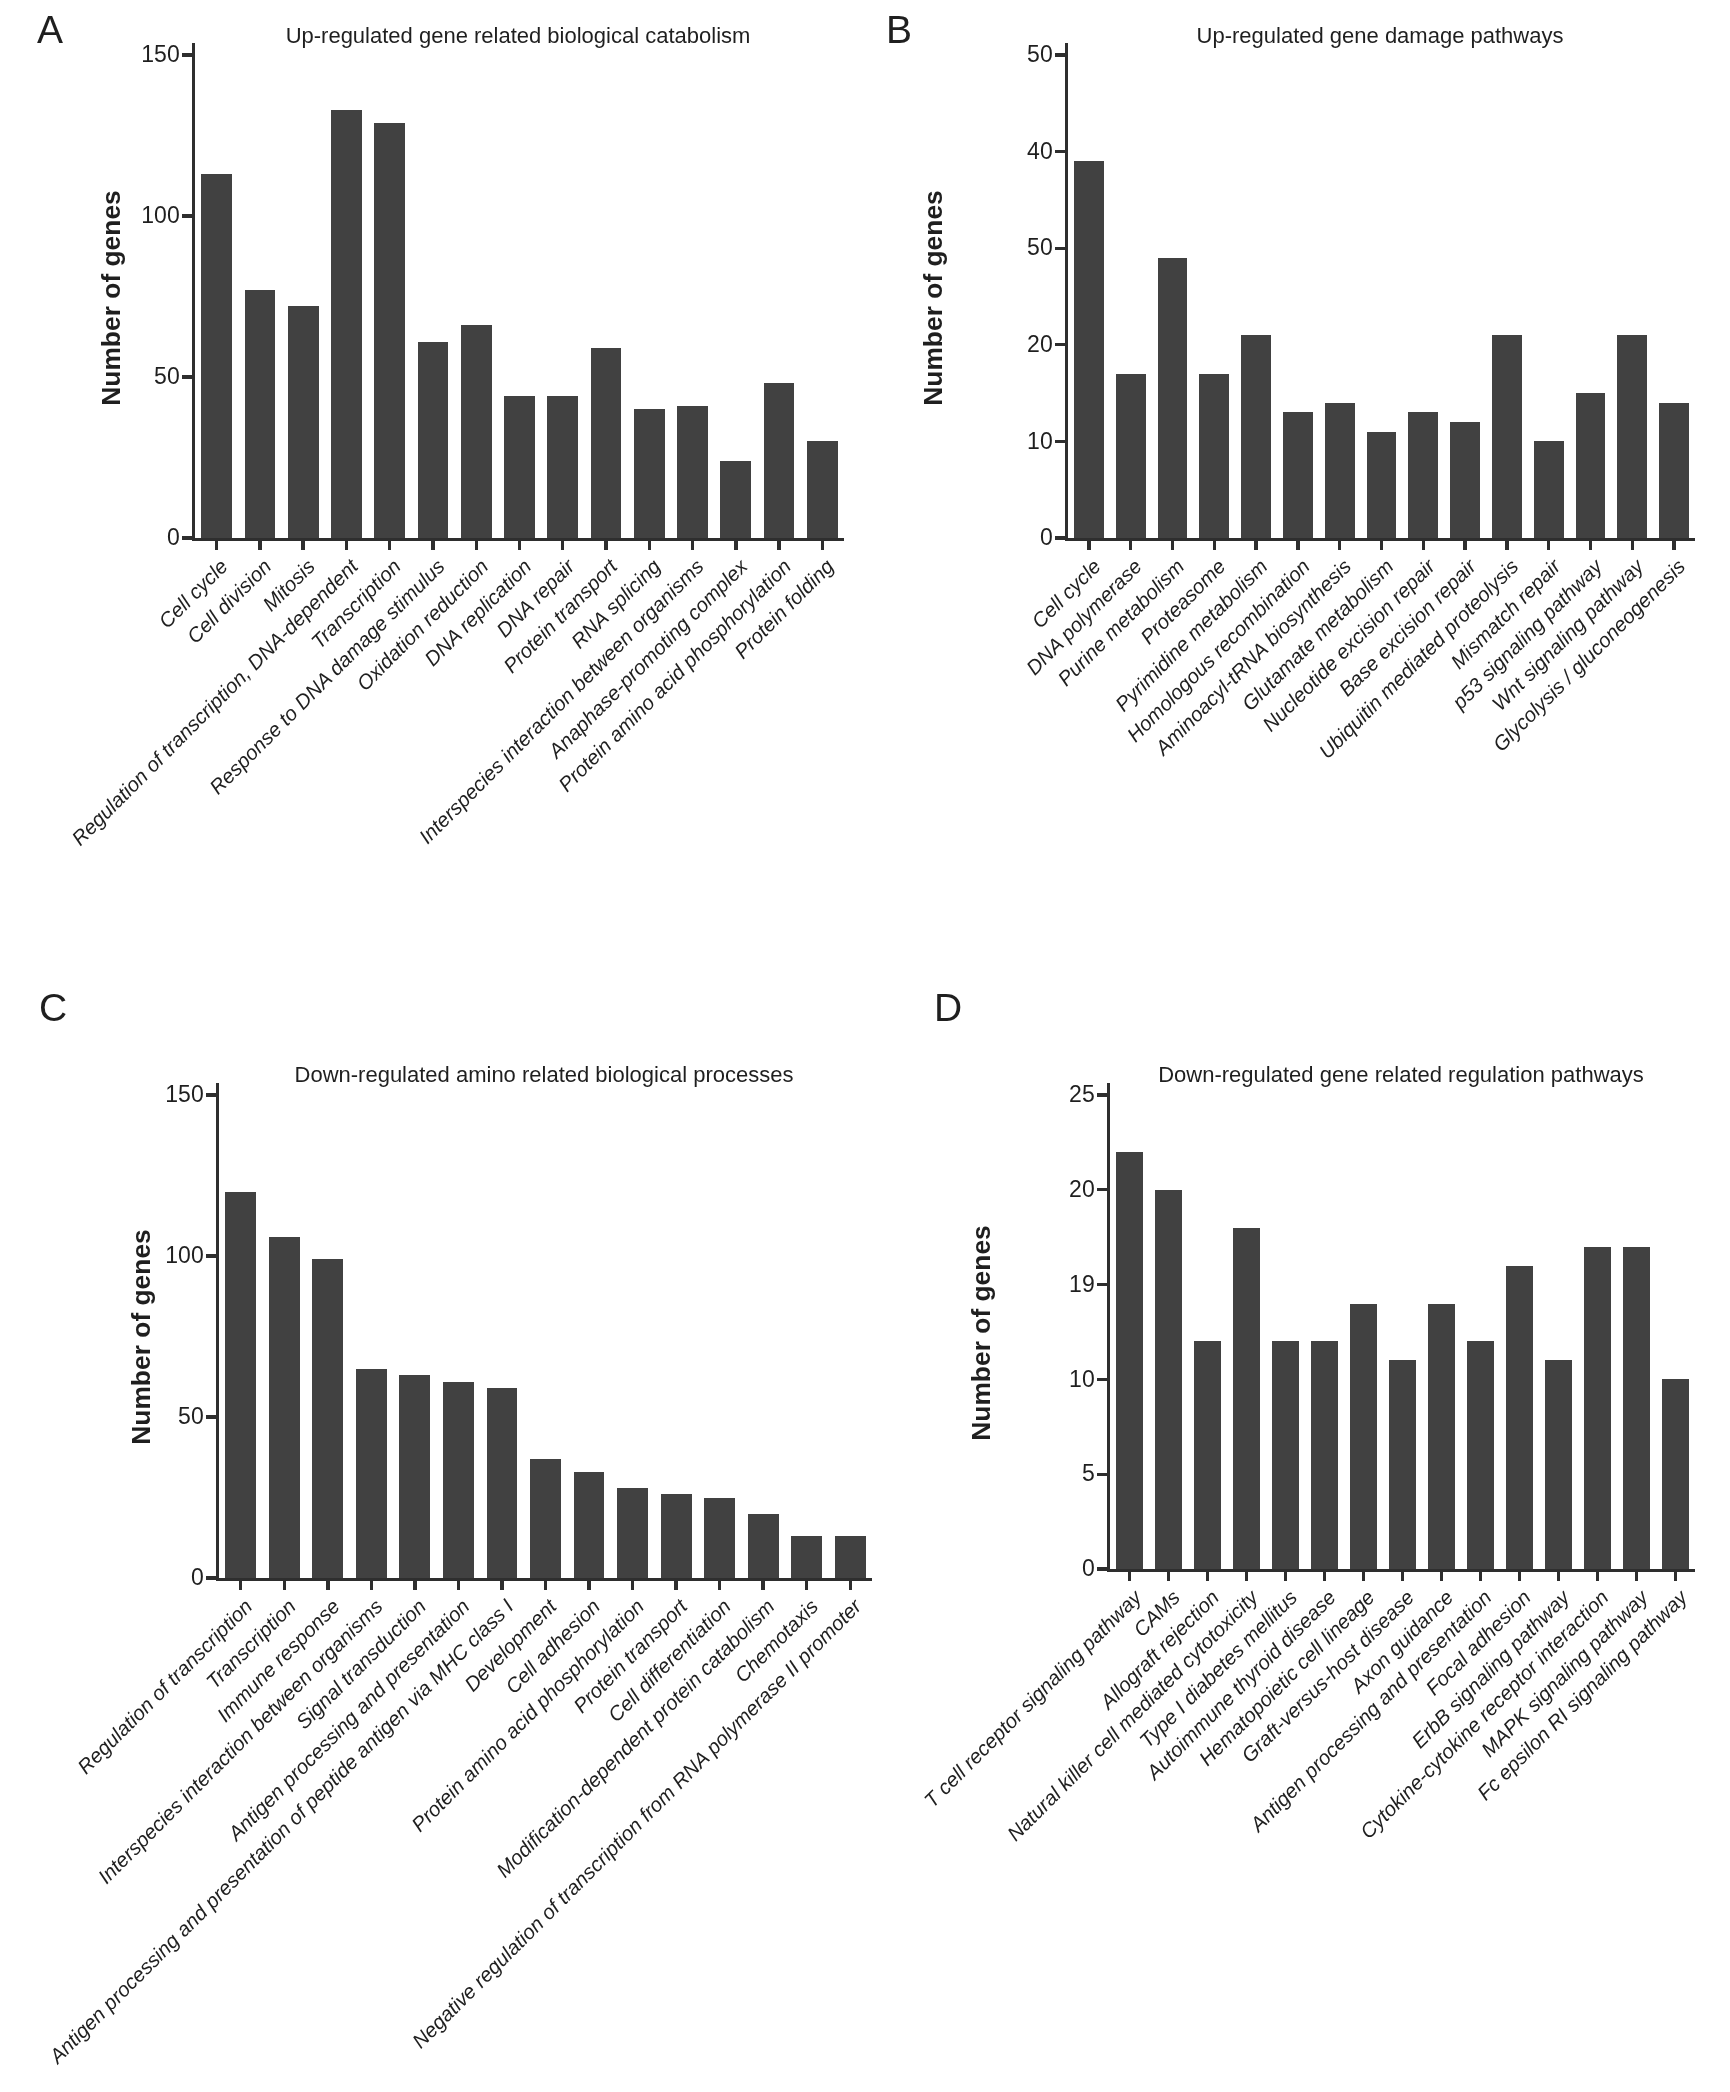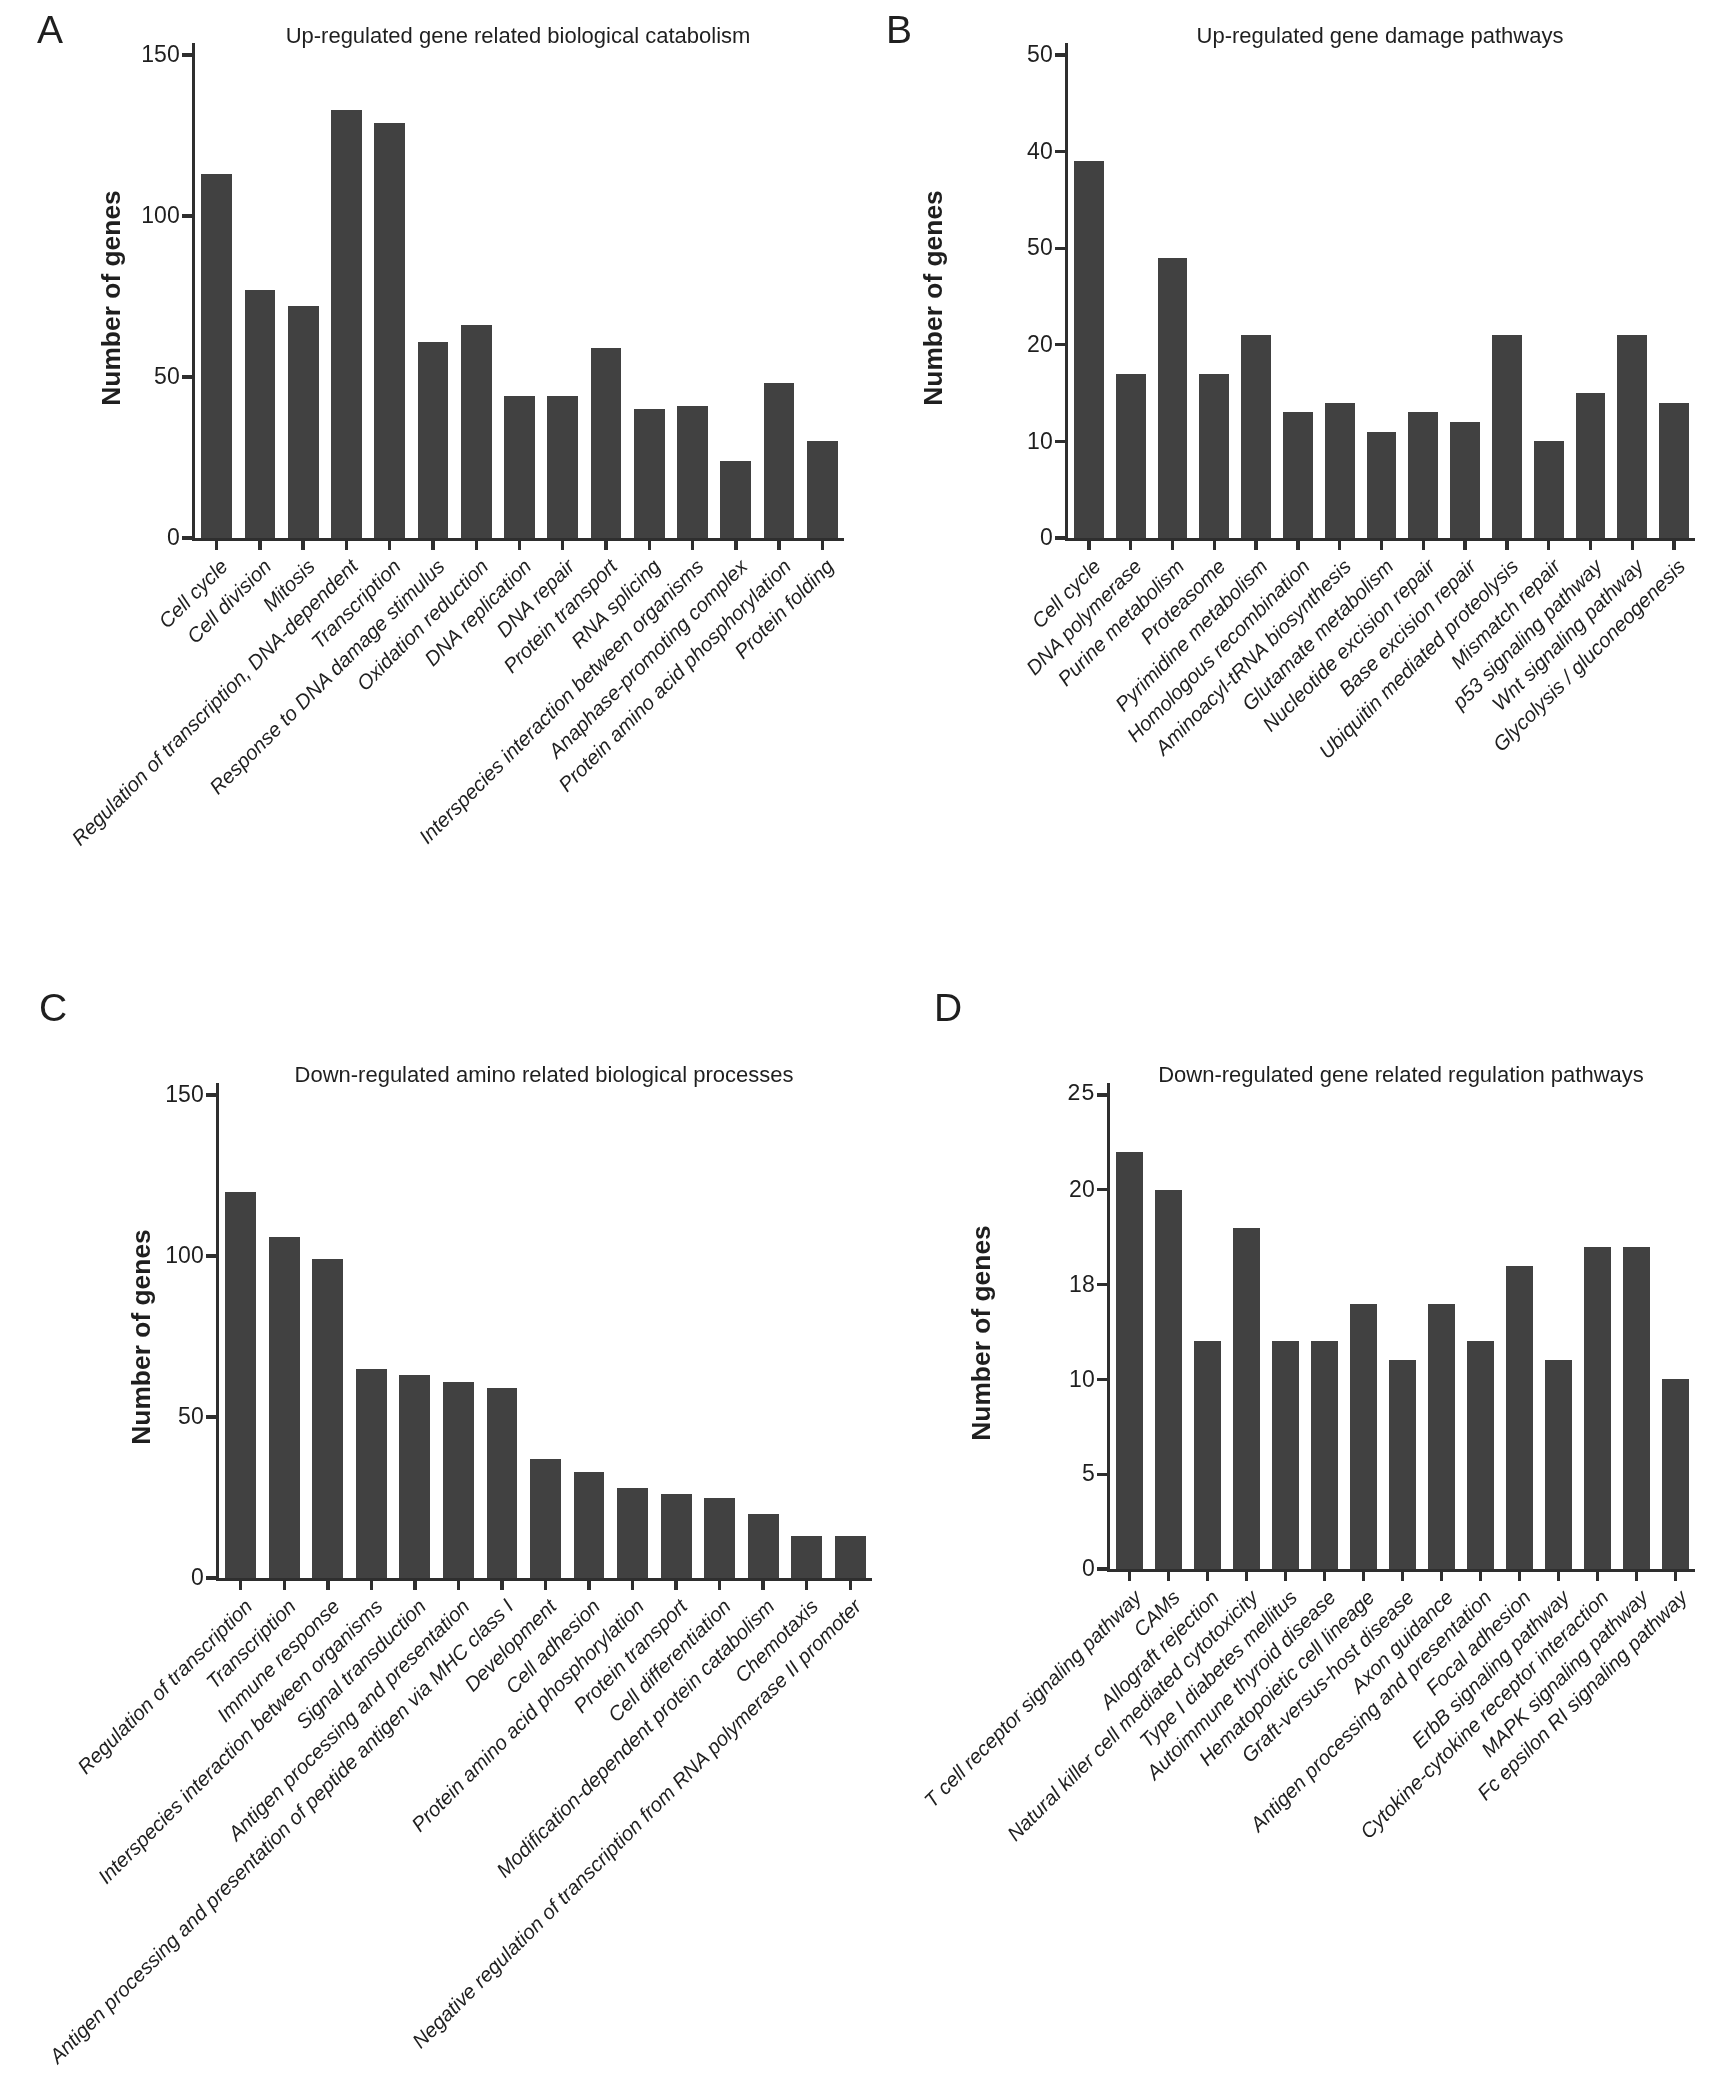--- a/index.html
+++ b/index.html
@@ -315,25 +315,25 @@
     <div class="chart-title" style="left:1107px; width:588px; top:1062px;">Down-regulated gene related regulation pathways</div>
     <div class="ylabel" style="left:981px; top:1333px;">Number of genes</div>
     <div class="plot" style="left:1107px; top:1095px; width:588px; height:477px;">
         <div class="y-tick" style="top: calc(100% - 1.7px);"></div>
         <div class="y-tick-label" style="top: calc(100% - 12.8px);">0</div>
         <div class="y-tick" style="top: calc(80% - 1.7px);"></div>
         <div class="y-tick-label" style="top: calc(80% - 12.8px);">5</div>
         <div class="y-tick" style="top: calc(60% - 1.7px);"></div>
         <div class="y-tick-label" style="top: calc(60% - 12.8px);">10</div>
         <div class="y-tick" style="top: calc(40% - 1.7px);"></div>
-        <div class="y-tick-label" style="top: calc(40% - 12.8px);">18</div>
+        <div class="y-tick-label" style="top: calc(40% - 12.8px);">19</div>
         <div class="y-tick" style="top: calc(20% - 1.7px);"></div>
         <div class="y-tick-label" style="top: calc(20% - 12.8px);">20</div>
         <div class="y-tick" style="top: calc(0% - 1.7px);"></div>
-        <div class="y-tick-label" style="top: calc(0% - 12.8px); font-family: Liberation Mono, monospace;">25</div>
+        <div class="y-tick-label" style="top: calc(0% - 12.8px);">25</div>
         <div class="bar" style="left: calc(0.966667%); width: 4.73333%; height: 88%;"></div>
         <div class="x-tick" style="left: calc(3.33333% - 1.7px);"></div>
         <div class="x-label-anchor" style="left: 3.33333%;">
           <div class="x-tick-label">T cell receptor signaling pathway</div>
         </div>
         <div class="bar" style="left: calc(7.63333%); width: 4.73333%; height: 80%;"></div>
         <div class="x-tick" style="left: calc(10% - 1.7px);"></div>
         <div class="x-label-anchor" style="left: 10%;">
           <div class="x-tick-label">CAMs</div>
         </div>

